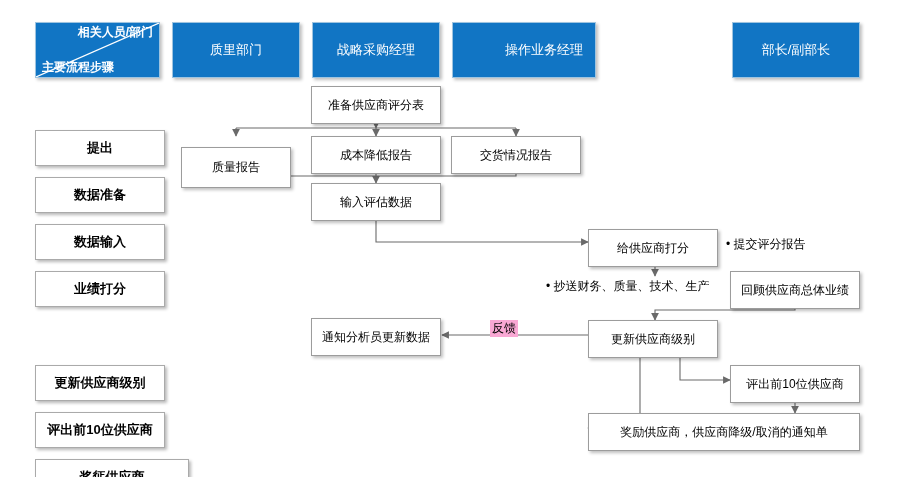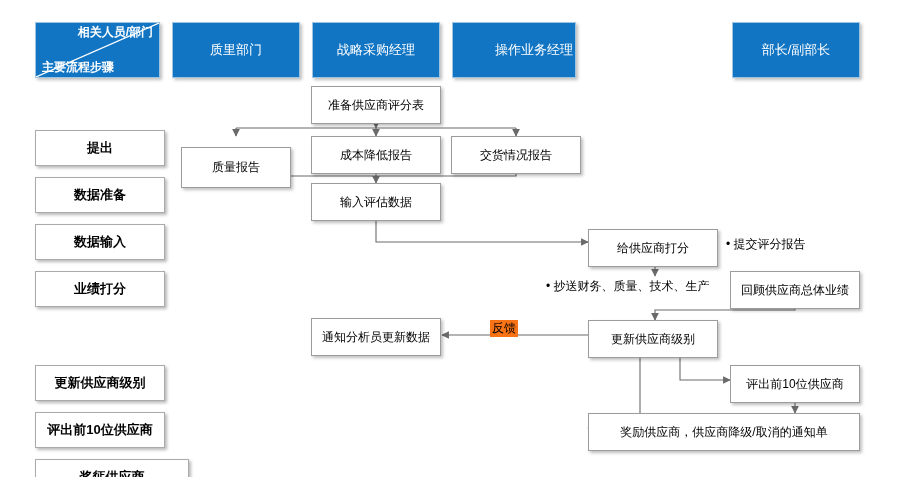--- a/index.html
+++ b/index.html
@@ -93,21 +93,21 @@
   .note {
     position: absolute;
     font-size: 12px;
     color: #000000;
     white-space: nowrap;
   }
   .edgelabel {
     position: absolute;
     font-size: 12px;
     color: #000000;
-    background: #f97316;
+    background: #f9a8d4;
     padding: 0 2px;
     white-space: nowrap;
   }
   svg.lines {
     position: absolute;
     left: 0;
     top: 0;
     width: 900px;
     height: 477px;
     pointer-events: none;
@@ -156,21 +156,21 @@
   <div class="corner" style="left:35px; top:22px; width:125px; height:56px;">
     <svg class="slash" viewBox="0 0 125 56" preserveAspectRatio="none">
       <line x1="0" y1="56" x2="125" y2="0" stroke="#ffffff" stroke-width="1.2"></line>
     </svg>
     <span class="top-label">相关人员/部门</span>
     <span class="bot-label">主要流程步骤</span>
   </div>
 
   <div class="hdr" style="left:172px; top:22px; width:128px; height:56px;">质里部门</div>
   <div class="hdr" style="left:312px; top:22px; width:128px; height:56px;">战略采购经理</div>
-  <div class="hdr" style="left:452px; top:22px; width:124px; height:56px;padding-left:40px;">操作业务经理</div>
+  <div class="hdr" style="left:452px; top:22px; width:144px; height:56px;padding-left:40px;">操作业务经理</div>
   <div class="hdr" style="left:732px; top:22px; width:128px; height:56px;">部长/副部长</div>
 
   <div class="step" style="left:35px; top:82px; width:130px; height:36px;">提出</div>
   <div class="step" style="left:35px; top:129px; width:130px; height:36px;">数据准备</div>
   <div class="step" style="left:35px; top:176px; width:130px; height:36px;">数据输入</div>
   <div class="step" style="left:35px; top:223px; width:130px; height:36px;">业绩打分</div>
   <div class="step" style="left:35px; top:317px; width:130px; height:36px;">更新供应商级别</div>
   <div class="step" style="left:35px; top:364px; width:130px; height:36px;">评出前10位供应商</div>
   <div class="step" style="left:35px; top:411px; width:154px; height:36px;">奖惩供应商</div>
 

